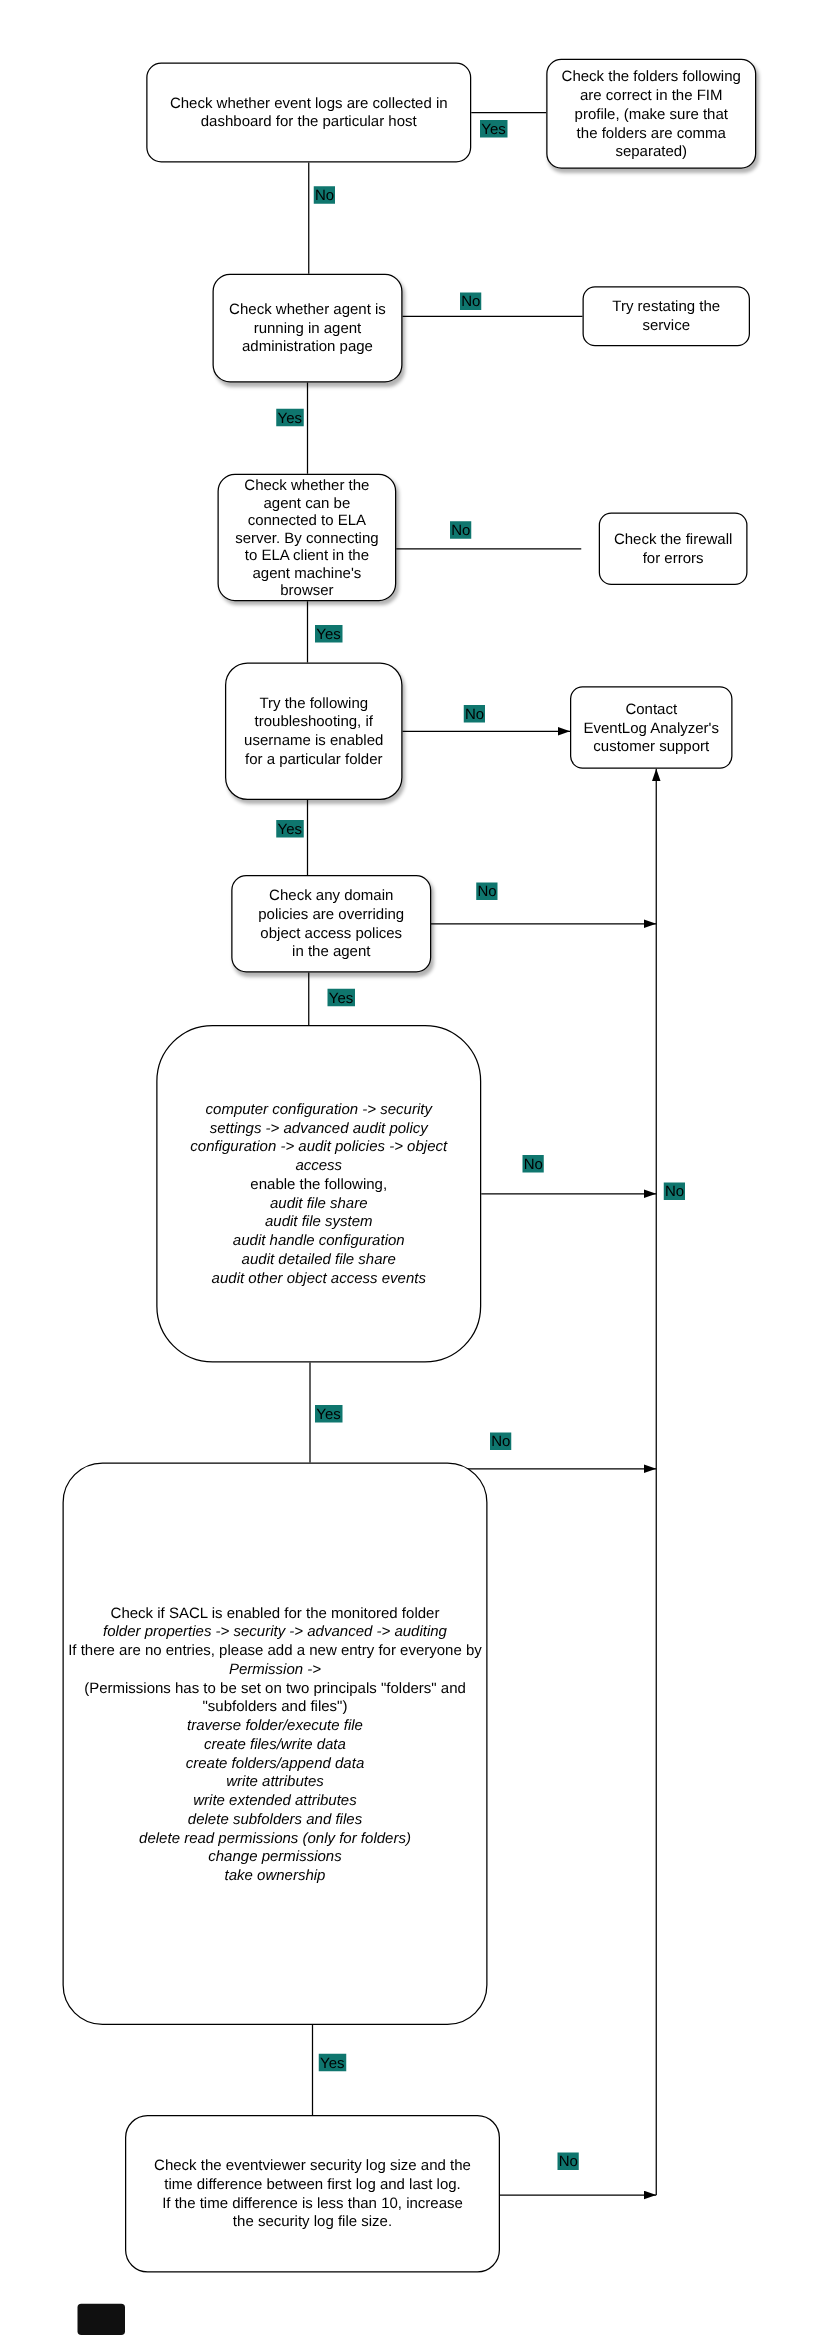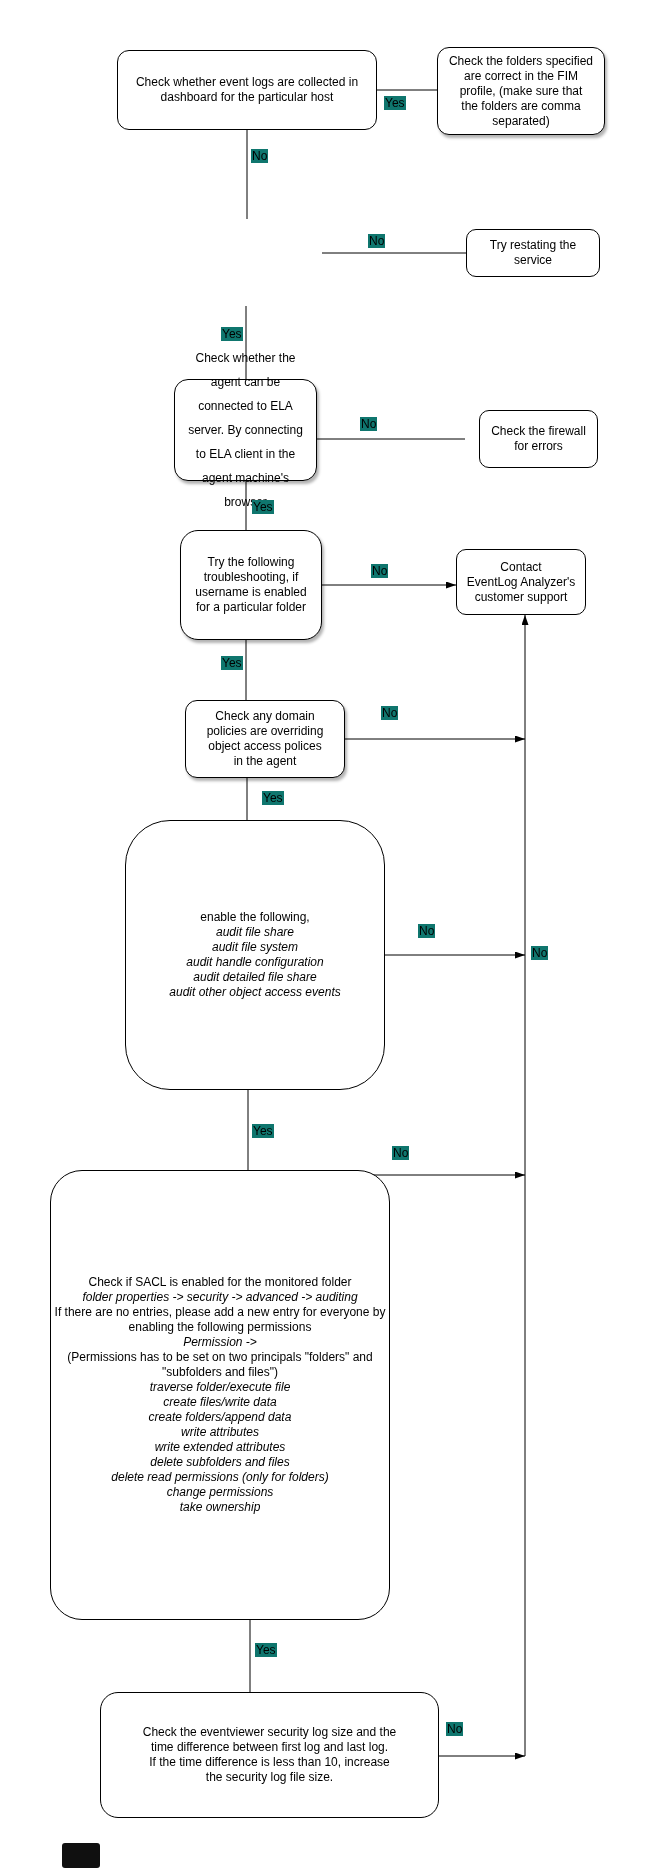--- a/index.html
+++ b/index.html
@@ -7,21 +7,21 @@
     position:relative; width:658px; height:1871px; background:#ffffff;
     font-family:"Liberation Sans", sans-serif; color:#000000; overflow:hidden;
   }
   .connectors { position:absolute; left:0; top:0; }
   .node {
     position:absolute; background:#ffffff; border:1px solid #000000;
     display:flex; flex-direction:column; justify-content:center; align-items:center;
     text-align:center; font-size:12px; line-height:15px; box-sizing:border-box;
   }
   .node .tline { white-space:nowrap; }
-  .tight { line-height:14px;gap:10px; }
+  .tight { line-height:14px; }
   .shadow { box-shadow:2px 3px 3px rgba(0,0,0,0.30); }
   .para { margin:0; }
   .para + .para { margin-top:0; }
   .italic { font-style:italic; }
   .elabel {
     position:absolute; font-size:12px; line-height:14px; background:#0f766e;
     padding:0 1px; white-space:nowrap;
   }
   .artifact {
     position:absolute; left:62px; top:1843px; width:38px; height:25px;
@@ -56,27 +56,32 @@
     <line x1="400" y1="1756" x2="525" y2="1756" stroke="#000" stroke-width="1" marker-end="url(#arrow)"></line>
     <line x1="525" y1="1756" x2="525" y2="615" stroke="#000" stroke-width="1" marker-end="url(#arrow)"></line>
   </svg>
 
   <div class="node" style="left:117px;top:50px;width:260px;height:80px;border-radius:12px">
     <div class="tline">Check whether event logs are collected in</div>
     <div class="tline">dashboard for the particular host</div>
   </div>
 
   <div class="node shadow" style="left:437px;top:47px;width:168px;height:88px;border-radius:12px">
-    <div class="tline">Check the folders specified</div>
+    <div class="tline">Check the folders following</div>
     <div class="tline">are correct in the FIM</div>
     <div class="tline">profile, (make sure that</div>
     <div class="tline">the folders are comma</div>
     <div class="tline">separated)</div>
   </div>
 
+  <div class="node shadow" style="left:170px;top:219px;width:152px;height:87px;border-radius:14px">
+    <div class="tline">Check whether agent is</div>
+    <div class="tline">running in agent</div>
+    <div class="tline">administration page</div>
+  </div>
 
   <div class="node" style="left:466px;top:229px;width:134px;height:48px;border-radius:10px">
     <div class="tline">Try restating the</div>
     <div class="tline">service</div>
   </div>
 
   <div class="node shadow tight" style="left:174px;top:379px;width:143px;height:102px;border-radius:14px">
     <div class="tline">Check whether the</div>
     <div class="tline">agent can be</div>
     <div class="tline">connected to ELA</div>
@@ -105,20 +110,26 @@
   </div>
 
   <div class="node shadow" style="left:185px;top:700px;width:160px;height:78px;border-radius:12px">
     <div class="tline">Check any domain</div>
     <div class="tline">policies are overriding</div>
     <div class="tline">object access polices</div>
     <div class="tline">in the agent</div>
   </div>
 
   <div class="node" style="left:125px;top:820px;width:260px;height:270px;border-radius:45px">
+    <div class="para italic">
+      <div class="tline">computer configuration -&gt; security</div>
+      <div class="tline">settings -&gt; advanced audit policy</div>
+      <div class="tline">configuration -&gt; audit policies -&gt; object</div>
+      <div class="tline">access</div>
+    </div>
     <div class="para">
       <div class="tline">enable the following,</div>
     </div>
     <div class="para italic">
       <div class="tline">audit file share</div>
     </div>
     <div class="para italic">
       <div class="tline">audit file system</div>
     </div>
     <div class="para italic">
@@ -134,21 +145,20 @@
 
   <div class="node" style="left:50px;top:1170px;width:340px;height:450px;border-radius:32px">
     <div class="para">
       <div class="tline">Check if SACL is enabled for the monitored folder</div>
     </div>
     <div class="para italic">
       <div class="tline">folder properties -&gt; security -&gt; advanced -&gt; auditing</div>
     </div>
     <div class="para">
       <div class="tline">If there are no entries, please add a new entry for everyone by</div>
-      <div class="tline">enabling the following permissions</div>
     </div>
     <div class="para italic">
       <div class="tline">Permission -&gt;</div>
     </div>
     <div class="para">
       <div class="tline">(Permissions has to be set on two principals "folders" and</div>
       <div class="tline">"subfolders and files")</div>
     </div>
     <div class="para italic">
       <div class="tline">traverse folder/execute file</div>
@@ -172,21 +182,21 @@
       <div class="tline">delete read permissions (only for folders)</div>
     </div>
     <div class="para italic">
       <div class="tline">change permissions</div>
     </div>
     <div class="para italic">
       <div class="tline">take ownership</div>
     </div>
   </div>
 
-  <div class="node" style="left:100px;top:1692px;width:339px;height:126px;border-radius:18px">
+  <div class="node" style="left:100px;top:1692px;width:300px;height:126px;border-radius:18px">
     <div class="para">
       <div class="tline">Check the eventviewer security log size and the</div>
       <div class="tline">time difference between first log and last log.</div>
     </div>
     <div class="para">
       <div class="tline">If the time difference is less than 10, increase</div>
       <div class="tline">the security log file size.</div>
     </div>
   </div>
 

